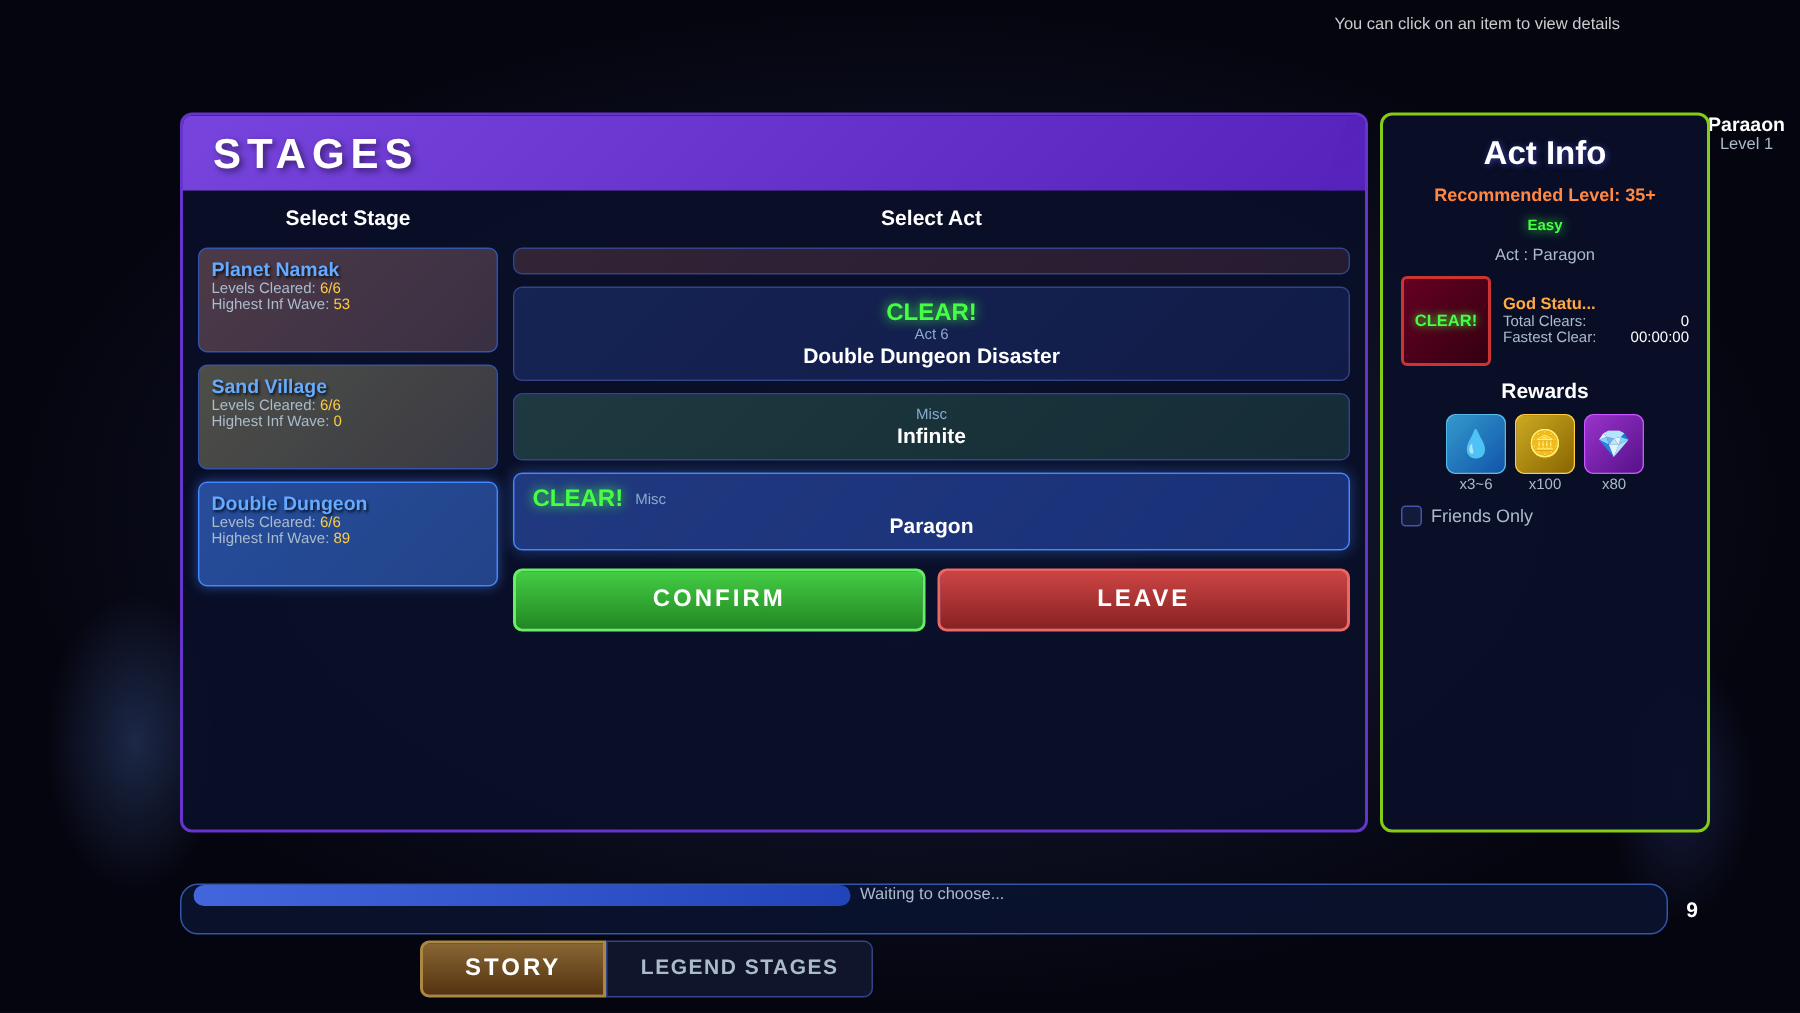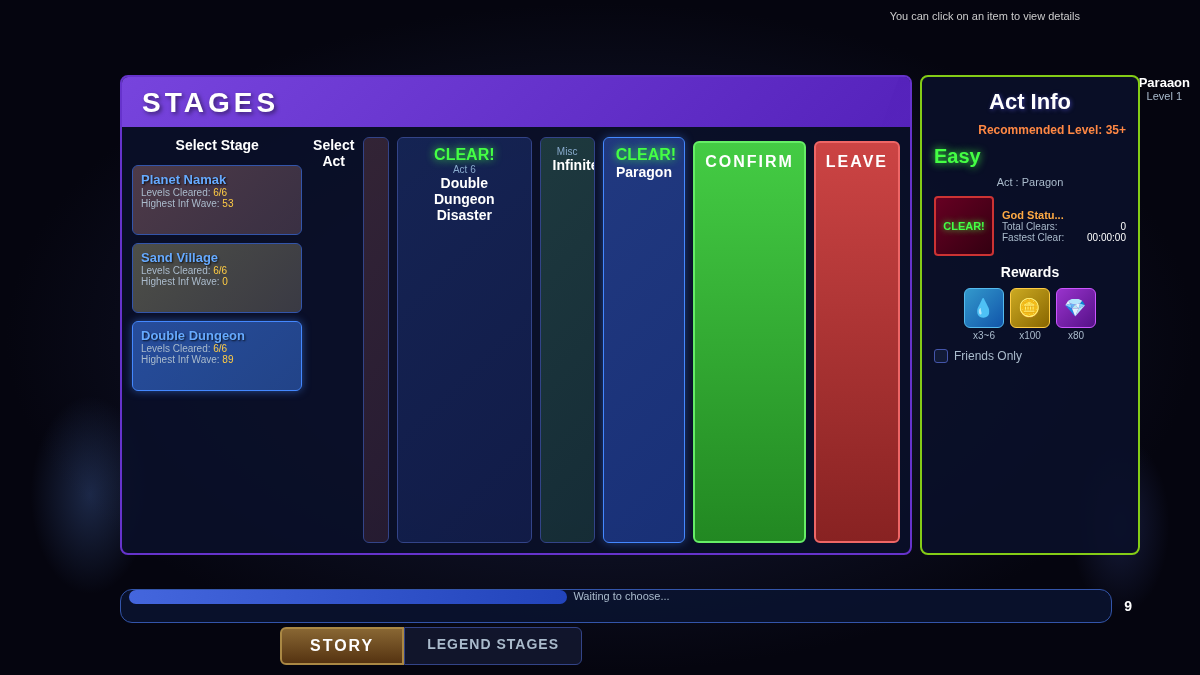--- a/index.html
+++ b/index.html
@@ -180,21 +180,21 @@
     }
 
     .stage-stat span {
       color: #ffcc44;
     }
 
     
     .select-act-col {
       flex: 1;
       display: flex;
-      flex-direction: row;
+      flex-direction: column;
       gap: 8px;
     }
 
     .act-item {
       background: rgba(20, 30, 70, 0.7);
       border: 1px solid #334488;
       border-radius: 6px;
       padding: 8px 12px;
       cursor: pointer;
       text-align: center;
@@ -304,28 +304,29 @@
       font-size: 22px;
       font-weight: 900;
       color: white;
       text-align: center;
       text-shadow: 1px 1px 4px rgba(100,100,255,0.5);
     }
 
     .recommended-level {
       font-size: 12px;
       color: #ff8844;
-      text-align: right;
+      text-align: center;
       font-weight: bold;
     }
 
     .difficulty-easy {
-      font-size: 20px;
+      font-size: 10px;
       font-weight: 900;
       color: #44ff44;
+      text-align: center;
       text-shadow: 0 0 8px #44ff44;
     }
 
     .act-paragon-label {
       font-size: 11px;
       color: #aabbcc;
       text-align: center;
     }
 
     .act-preview {

